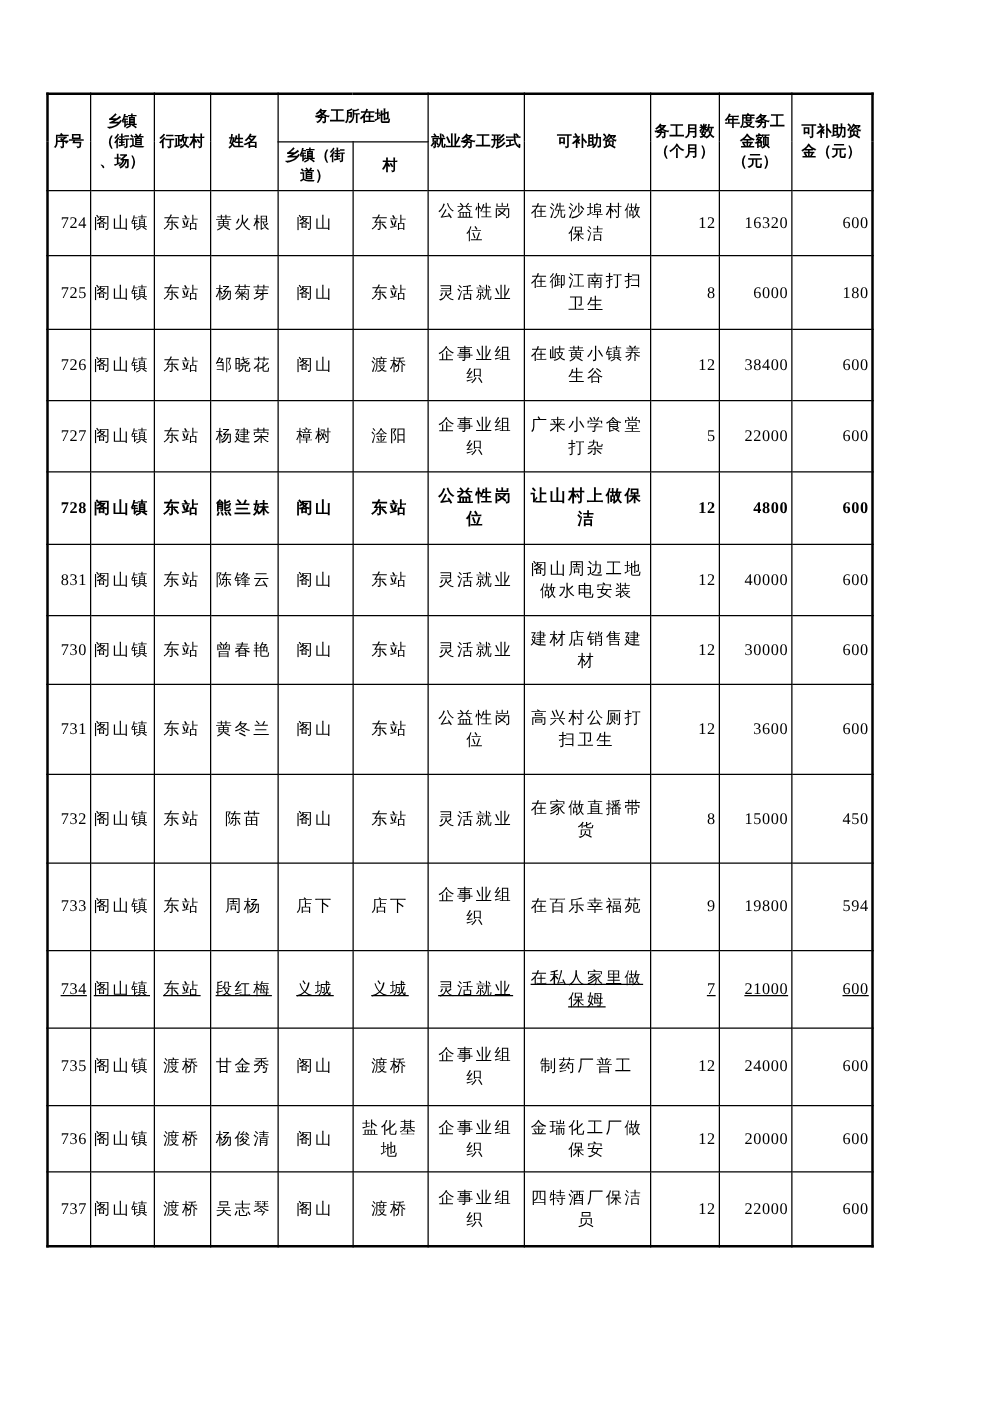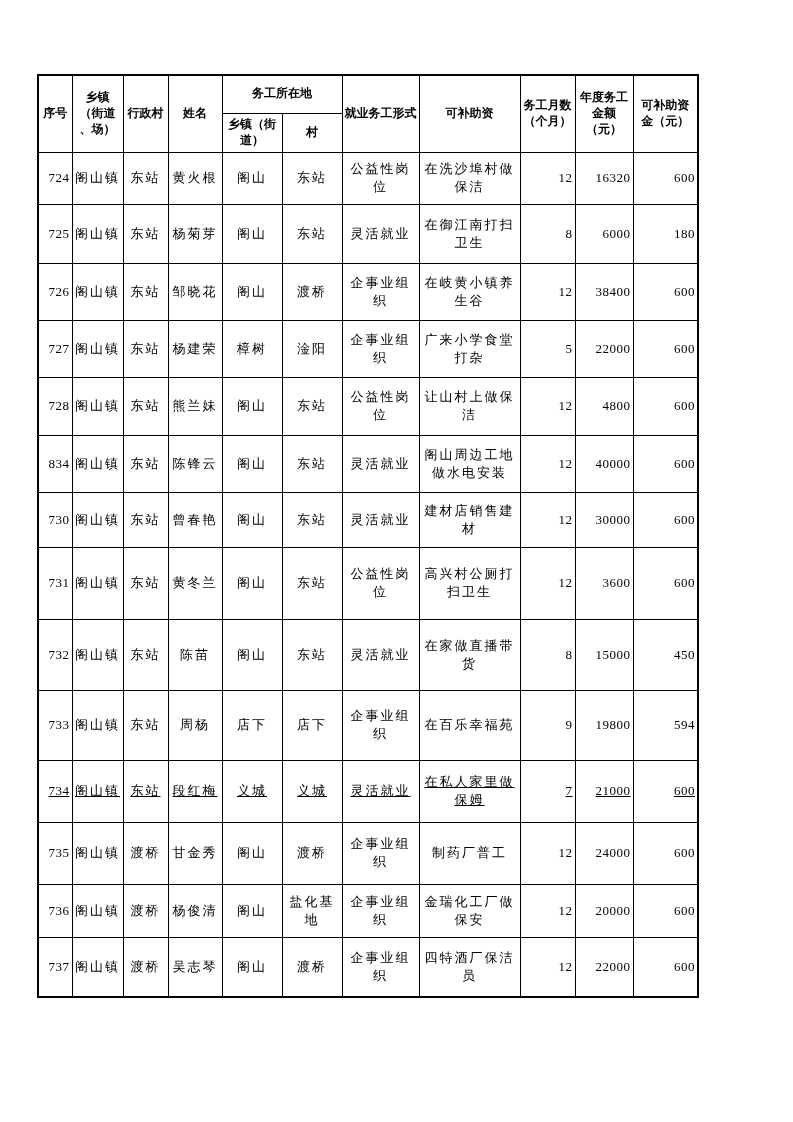--- a/index.html
+++ b/index.html
@@ -142,35 +142,35 @@
           <td>东站</td>
           <td>杨建荣</td>
           <td>樟树</td>
           <td>淦阳</td>
           <td>企事业组织</td>
           <td>广来小学食堂打杂</td>
           <td class="num">5</td>
           <td class="num">22000</td>
           <td class="num">600</td>
         </tr>
-        <tr style="height: 58px;">
+        <tr style="height: 58px; font-weight: bold;">
           <td class="num">728</td>
           <td>阁山镇</td>
           <td>东站</td>
           <td>熊兰妹</td>
           <td>阁山</td>
           <td>东站</td>
           <td>公益性岗位</td>
           <td>让山村上做保洁</td>
           <td class="num">12</td>
           <td class="num">4800</td>
           <td class="num">600</td>
         </tr>
         <tr style="height: 57px;">
-          <td class="num">834</td>
+          <td class="num">831</td>
           <td>阁山镇</td>
           <td>东站</td>
           <td>陈锋云</td>
           <td>阁山</td>
           <td>东站</td>
           <td>灵活就业</td>
           <td>阁山周边工地做水电安装</td>
           <td class="num">12</td>
           <td class="num">40000</td>
           <td class="num">600</td>

